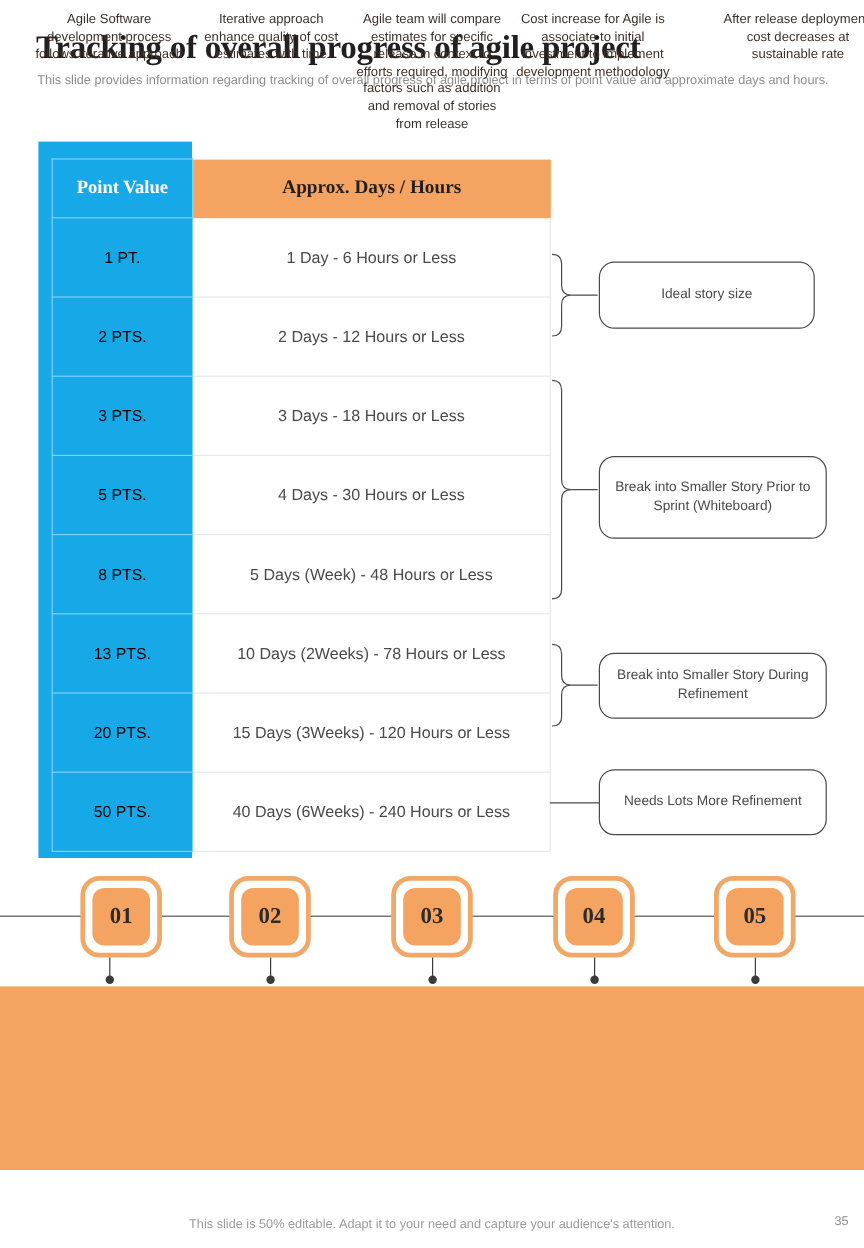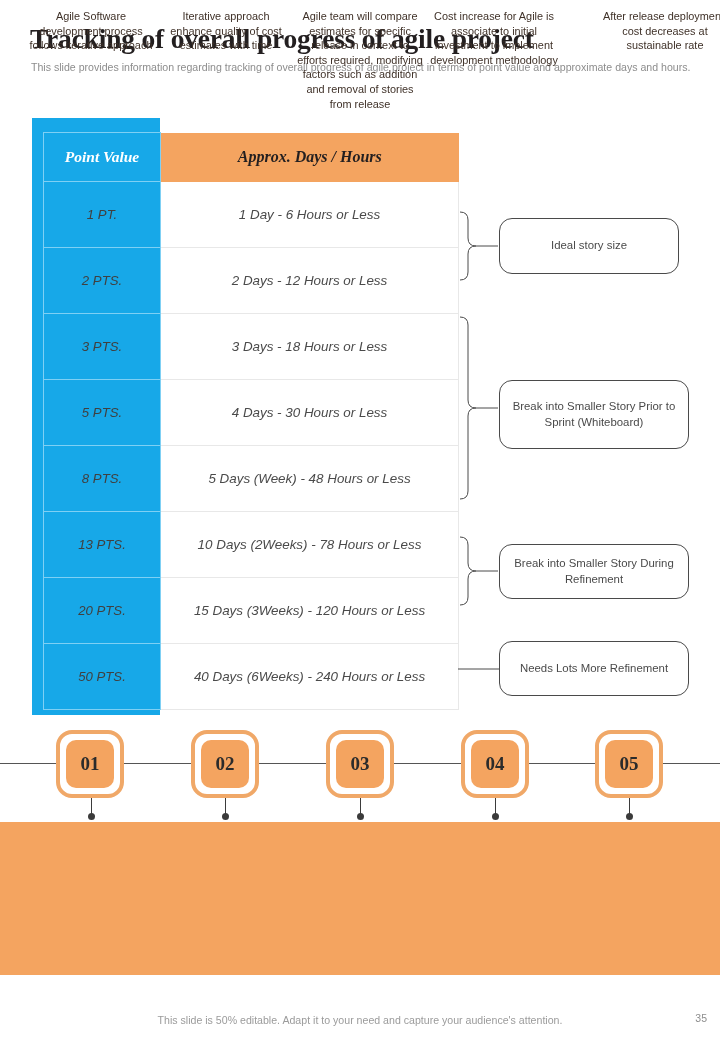--- a/index.html
+++ b/index.html
@@ -25,39 +25,38 @@
   
   #accent-bar{
     position:absolute;left:32px;top:118px;width:128px;height:597px;
     background:#17a8e8;
   }
   
   #points-table{
     position:absolute;left:43px;top:132px;width:415px;
     border-collapse:collapse;
     table-layout:fixed;
-    font-style:italic;
   }
   #points-table col.c-point{width:117px;}
   #points-table col.c-desc{width:298px;}
   #points-table th,#points-table td{padding:0;margin:0;}
   .th-point{
     background:#17a8e8;color:#ffffff;
     font-family:"Liberation Serif", serif;font-weight:700;
     font-size:15.5px;height:48px;text-align:center;vertical-align:middle;
     border:1px solid #7fd0f4;
   }
   .th-desc{
     background:#f4a460;color:#231f20;
     font-family:"Liberation Serif", serif;font-weight:700;
     font-size:16px;height:48px;text-align:center;vertical-align:middle;
     border:none;
   }
   .td-point{
-    background:#17a8e8;color:#404040;
+    background:#17a8e8;color:#000000;
     font-size:13.2px;height:65px;text-align:center;vertical-align:middle;
     border:1px solid #7fd0f4;
   }
   .td-desc{
     background:#ffffff;color:#4a4a4a;
     font-size:13.4px;height:65px;text-align:center;vertical-align:middle;
     border-bottom:1px solid #e8e8e8;
     border-right:1px solid #e8e8e8;
     border-left:none;border-top:none;
   }
@@ -201,21 +200,21 @@
 
 <svg class="brace-svg" style="left:458px;top:662px;" width="44" height="14">
   <line x1="0" y1="7" x2="44" y2="7" stroke="#4a4a4a" stroke-width="1"></line>
 </svg>
 <div class="callout-box" style="left:499px;top:641px;width:190px;height:55px;">
   <span>Needs Lots More Refinement</span>
 </div>
 
 <div id="timeline-rule"></div>
 <div id="steps-layer">
-    <div class="step-badge" style="left: 56px;">
+    <div class="step-badge" style="left: 67px;">
       <div class="inner">01</div>
     </div>
     <div class="step-stem" style="left: 91px;"></div>
     <div class="step-dot" style="left: 88px;"></div>
     <div class="step-badge" style="left: 191px;">
       <div class="inner">02</div>
     </div>
     <div class="step-stem" style="left: 225px;"></div>
     <div class="step-dot" style="left: 222px;"></div>
     <div class="step-badge" style="left: 326px;">

